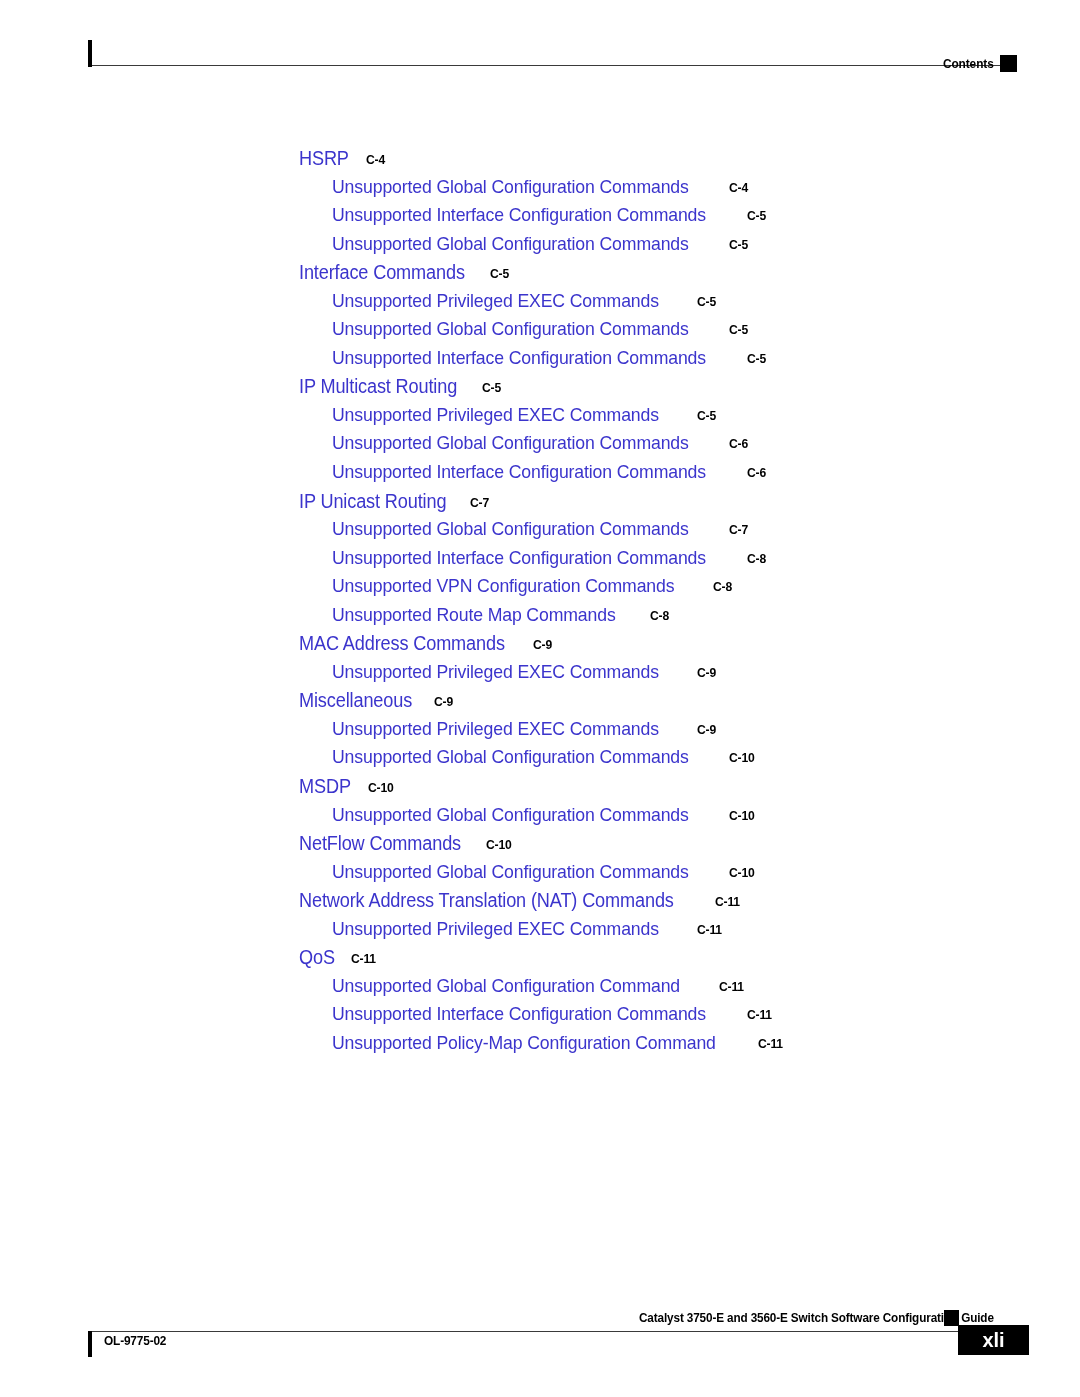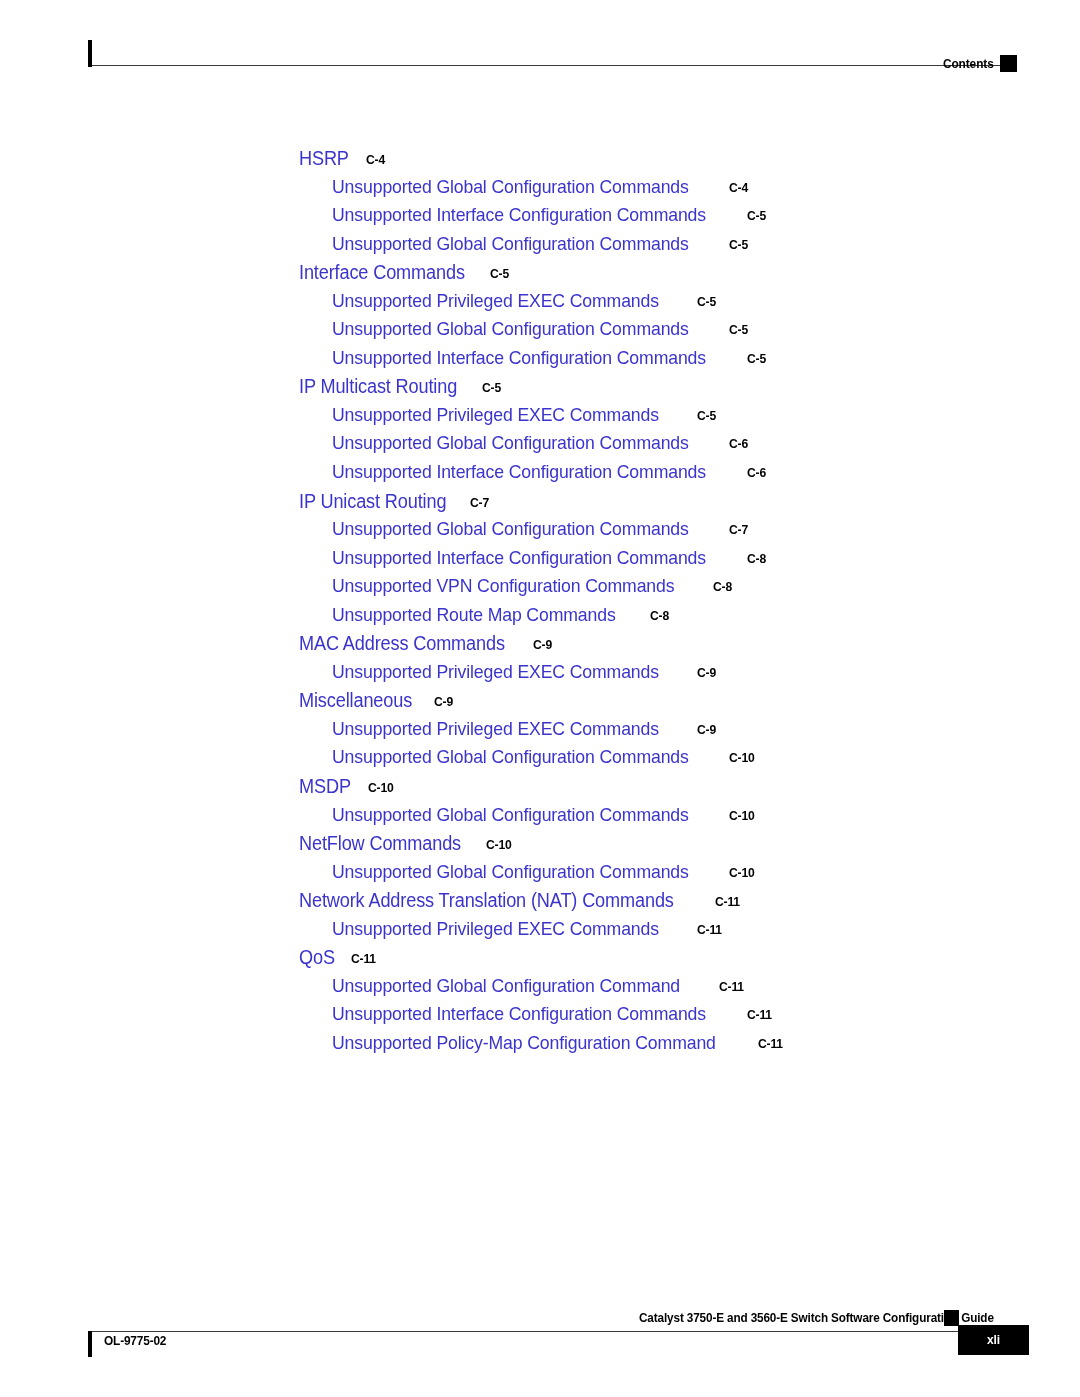--- a/index.html
+++ b/index.html
@@ -165,21 +165,21 @@
   }
   .footer-pagenum {
     position: absolute;
     left: 958px;
     top: 1325px;
     width: 71px;
     height: 30px;
     line-height: 30px;
     text-align: center;
     color: #ffffff;
-    font-size: 12px;
+    font-size: 20px;
     font-weight: bold;
     letter-spacing: -0.1px;
   }
 </style>
 </head>
 <body>
 
 <div class="page">
 
   <div class="page-header">

